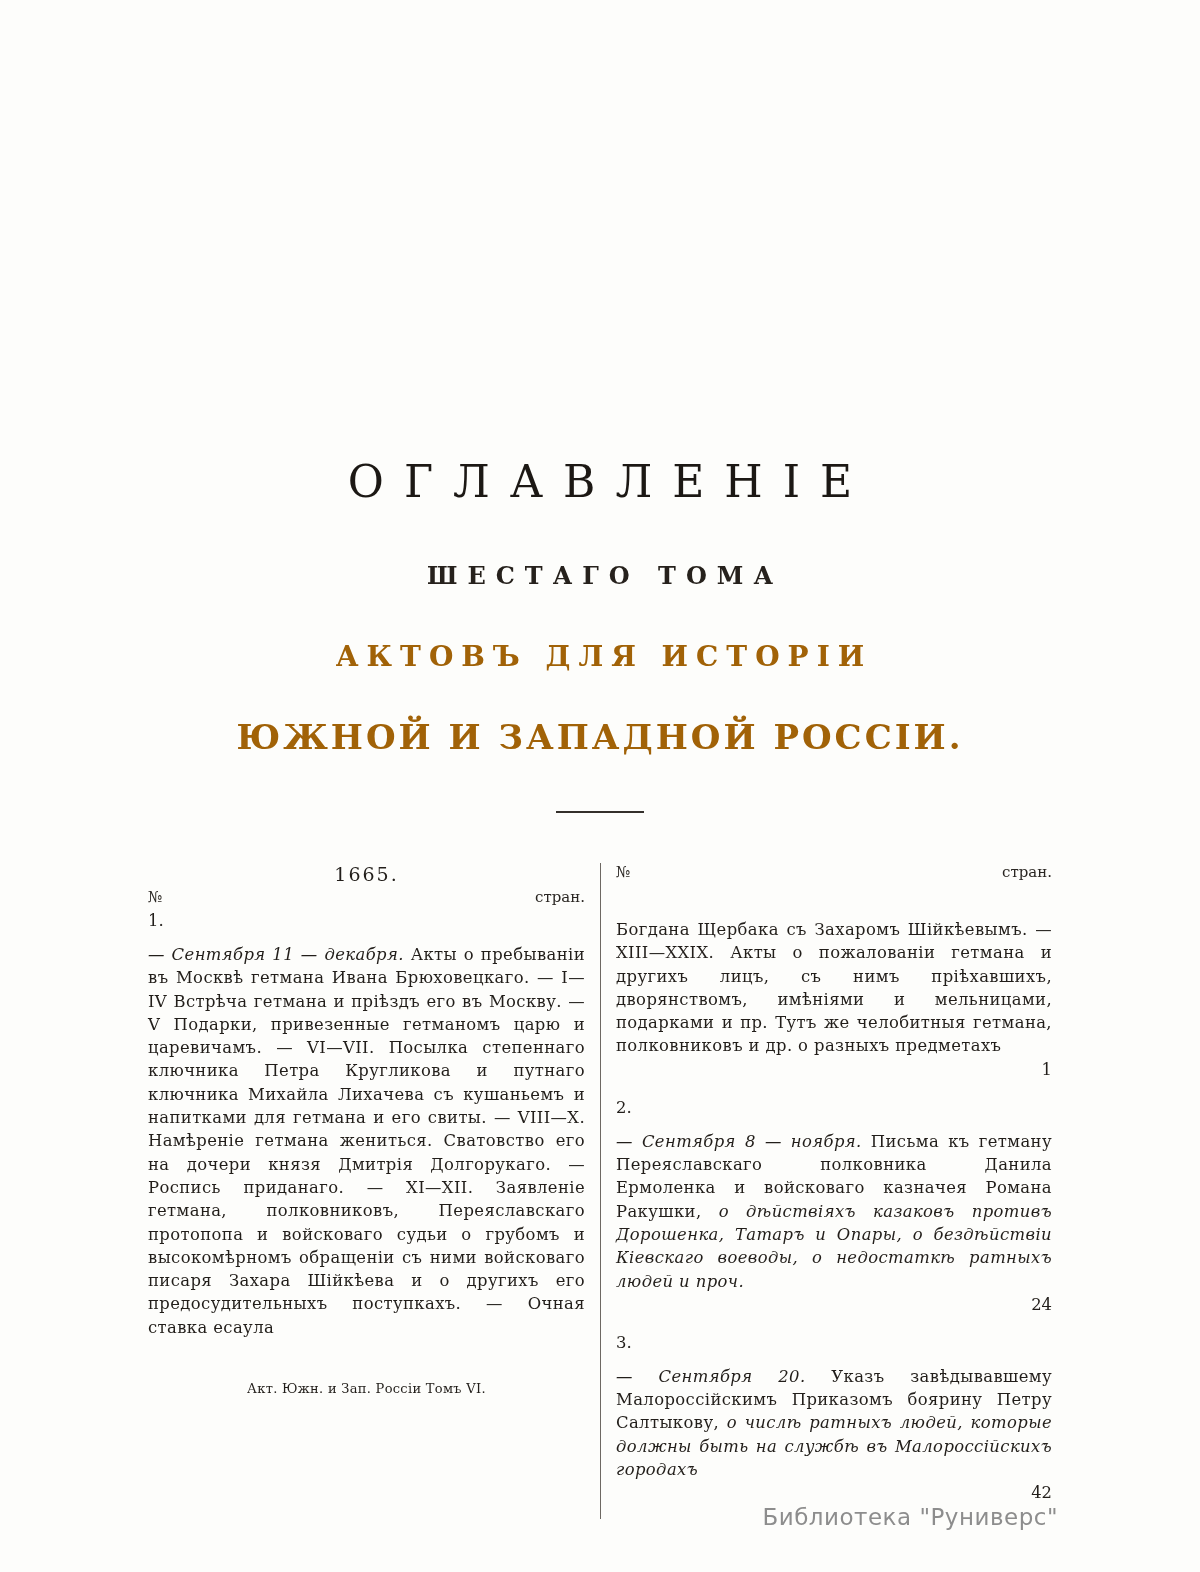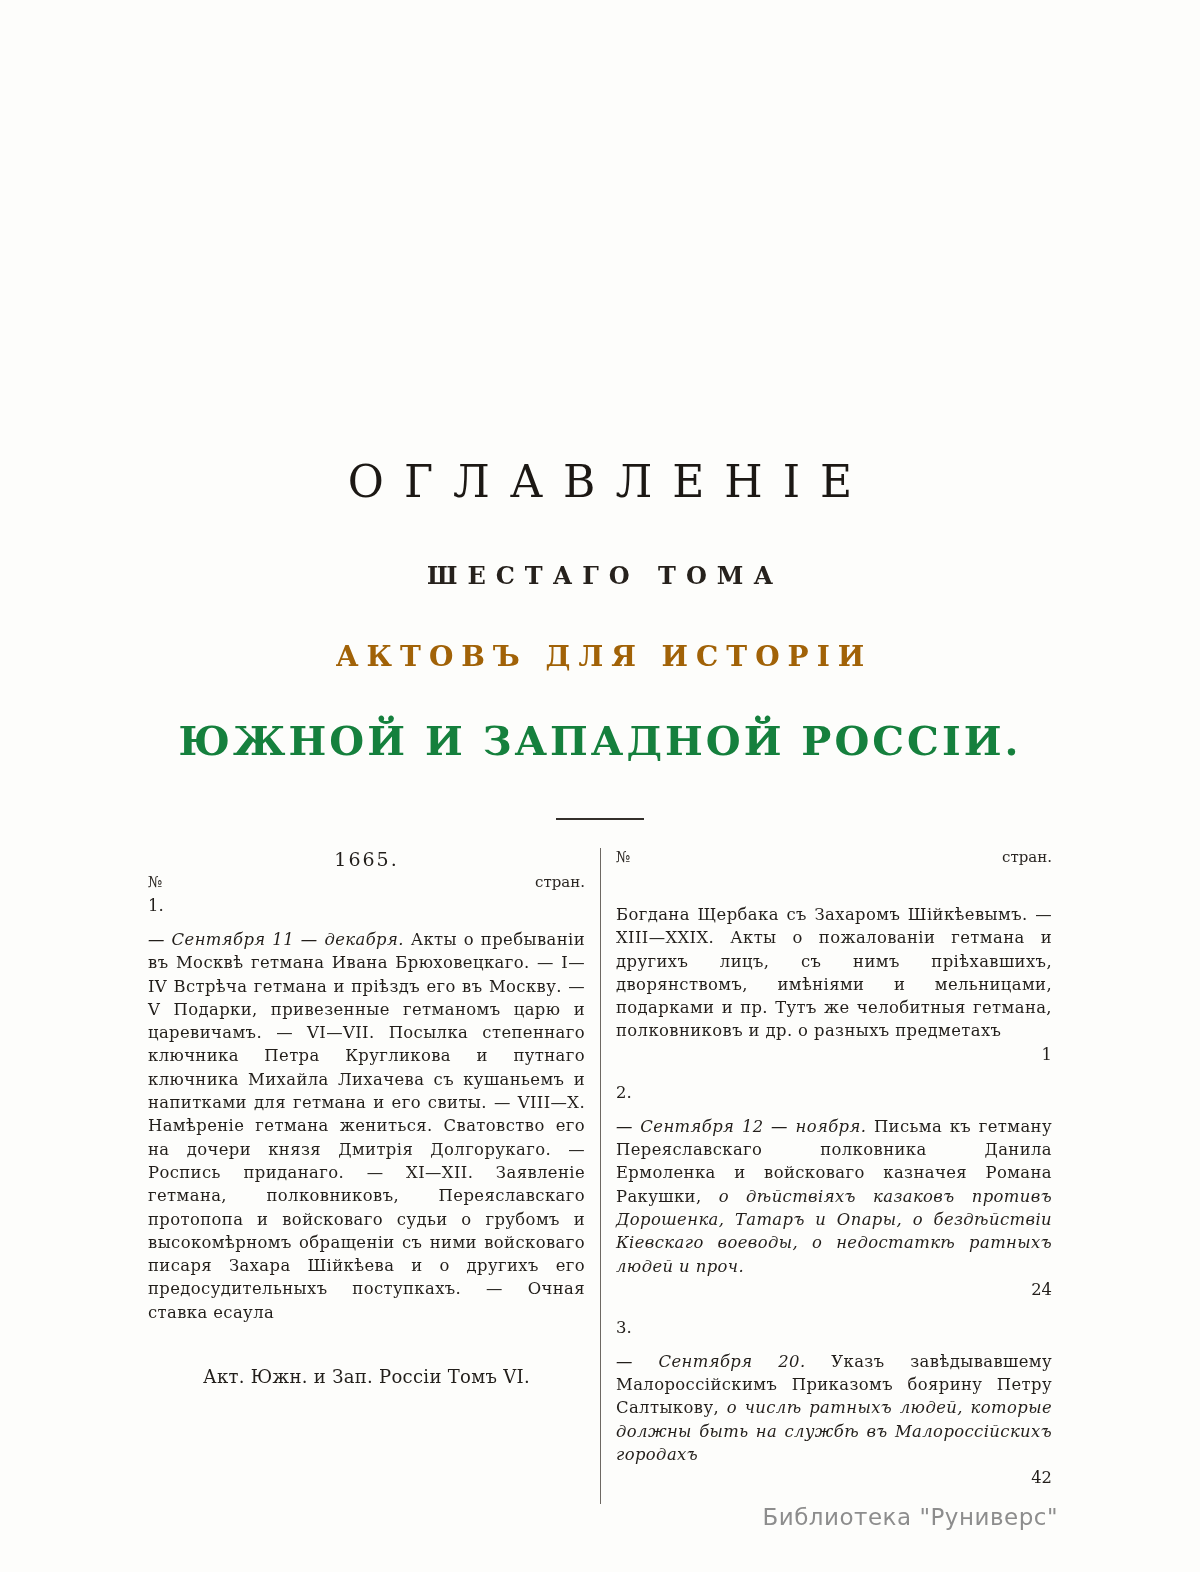--- a/index.html
+++ b/index.html
@@ -23,40 +23,40 @@
     font-size:24px; letter-spacing:10px; padding-left:10px;
     color:#26211c;
   }
   .series-title {
     margin-top:50px; font-weight:700;
     font-size:28px; letter-spacing:8px; padding-left:8px;
     color:#a16207;
   }
   .series-subtitle {
     margin-top:44px; font-weight:700;
-    font-size:40px; letter-spacing:3px;
-    color:#15803d;
+    font-size:34px; letter-spacing:3px;
+    color:#a16207;
   }
   .rule { width:88px; height:2px; background:#34302b; margin:54px auto 0; }
 
-  .toc { display:flex; width:904px; margin:28px auto 0; align-items:stretch; }
+  .toc { display:flex; width:904px; margin:50px auto 0; align-items:stretch; }
   .col { width:50%; box-sizing:border-box; }
   .col-left  { padding-right:15px; }
   .col-right { border-left:1px solid #6d6862; padding-left:15px; }
 
   .year { text-align:center; font-size:19px; letter-spacing:2px; margin-bottom:3px; }
   .colhead { display:flex; justify-content:space-between; font-size:15px; margin-bottom:3px; color:#2a2622; }
 
   .entry { display:flex; font-size:16.4px; line-height:1.42; margin-bottom:2px;flex-direction:column; }
   .entry .num { flex:0 0 34px; }
   .entry .body-wrap { flex:1; margin:0; text-align:justify; letter-spacing:0.4px; }
   .entry .page-no { flex:0 0 36px; text-align:right; align-self:flex-end; }
   .date, .tail { font-style:italic; }
 
-  .col-footer { text-align:center; font-size:18px; margin-top:6px; letter-spacing:0.3px; }
+  .col-footer { text-align:center; font-size:13px; margin-top:6px; letter-spacing:0.3px; }
 
   .watermark {
     position:absolute; right:142px; bottom:42px;
     font-family:"DejaVu Sans", sans-serif;
     font-size:23px; color:#8d8d8d; letter-spacing:0.5px;
   }
 </style>
 </head>
 <body>
 
@@ -104,21 +104,21 @@
           <span class="date"></span>
           <span>Богдана Щербака съ Захаромъ Шійкѣевымъ. — XIII—XXIX. Акты о пожалованіи гетмана и другихъ лицъ, съ нимъ пріѣхавшихъ, дворянствомъ, имѣніями и мельницами, подарками и пр. Тутъ же челобитныя гетмана, полковниковъ и др. о разныхъ предметахъ</span>
           <span class="tail"></span>
         </p>
         <span class="page-no">1</span>
       </div>
 
       <div class="entry">
         <span class="num">2.</span>
         <p class="body-wrap">
-          <span class="date">— Сентября 12 — ноября.</span>
+          <span class="date">— Сентября 8 — ноября.</span>
           <span>Письма къ гетману Переяславскаго полковника Данила Ермоленка и войсковаго казначея Романа Ракушки,</span>
           <span class="tail">о дѣйствіяхъ казаковъ противъ Дорошенка, Татаръ и Опары, о бездѣйствіи Кіевскаго воеводы, о недостаткѣ ратныхъ людей и проч.</span>
         </p>
         <span class="page-no">24</span>
       </div>
 
       <div class="entry">
         <span class="num">3.</span>
         <p class="body-wrap">
           <span class="date">— Сентября 20.</span>

